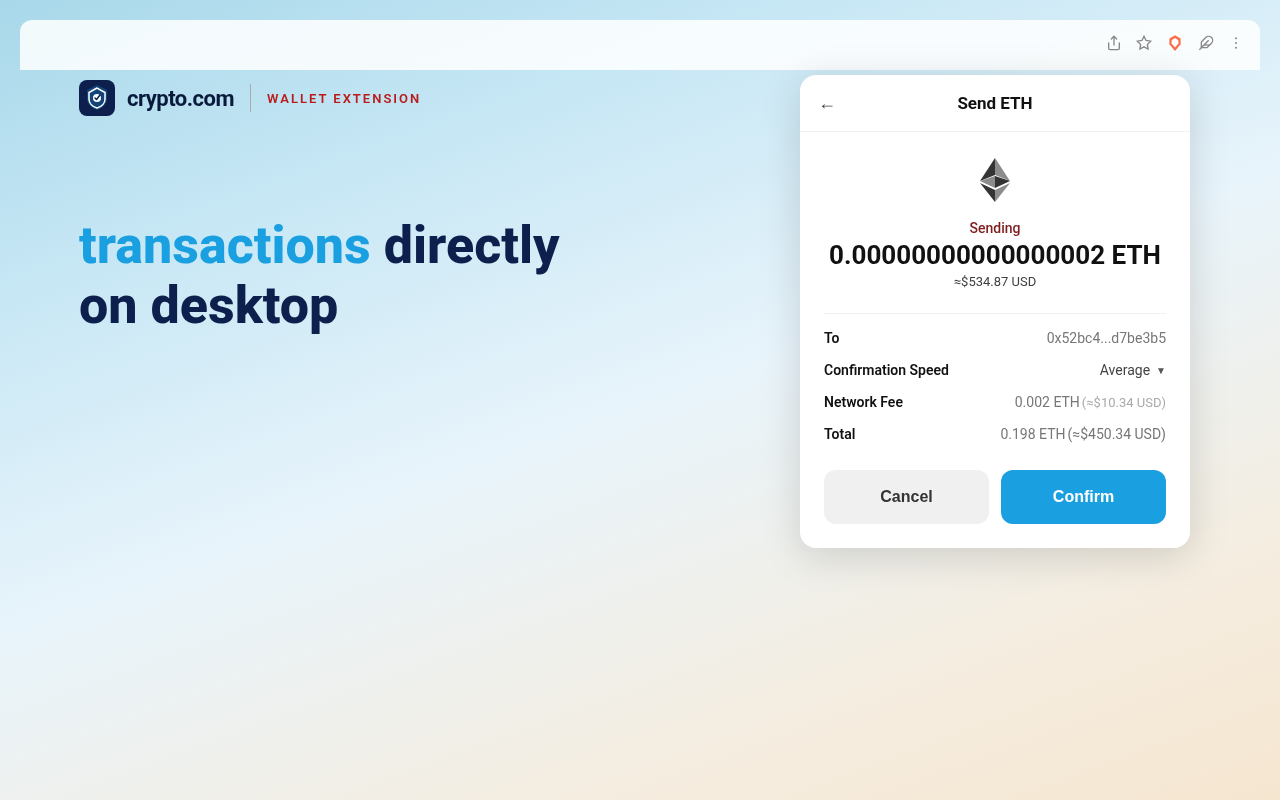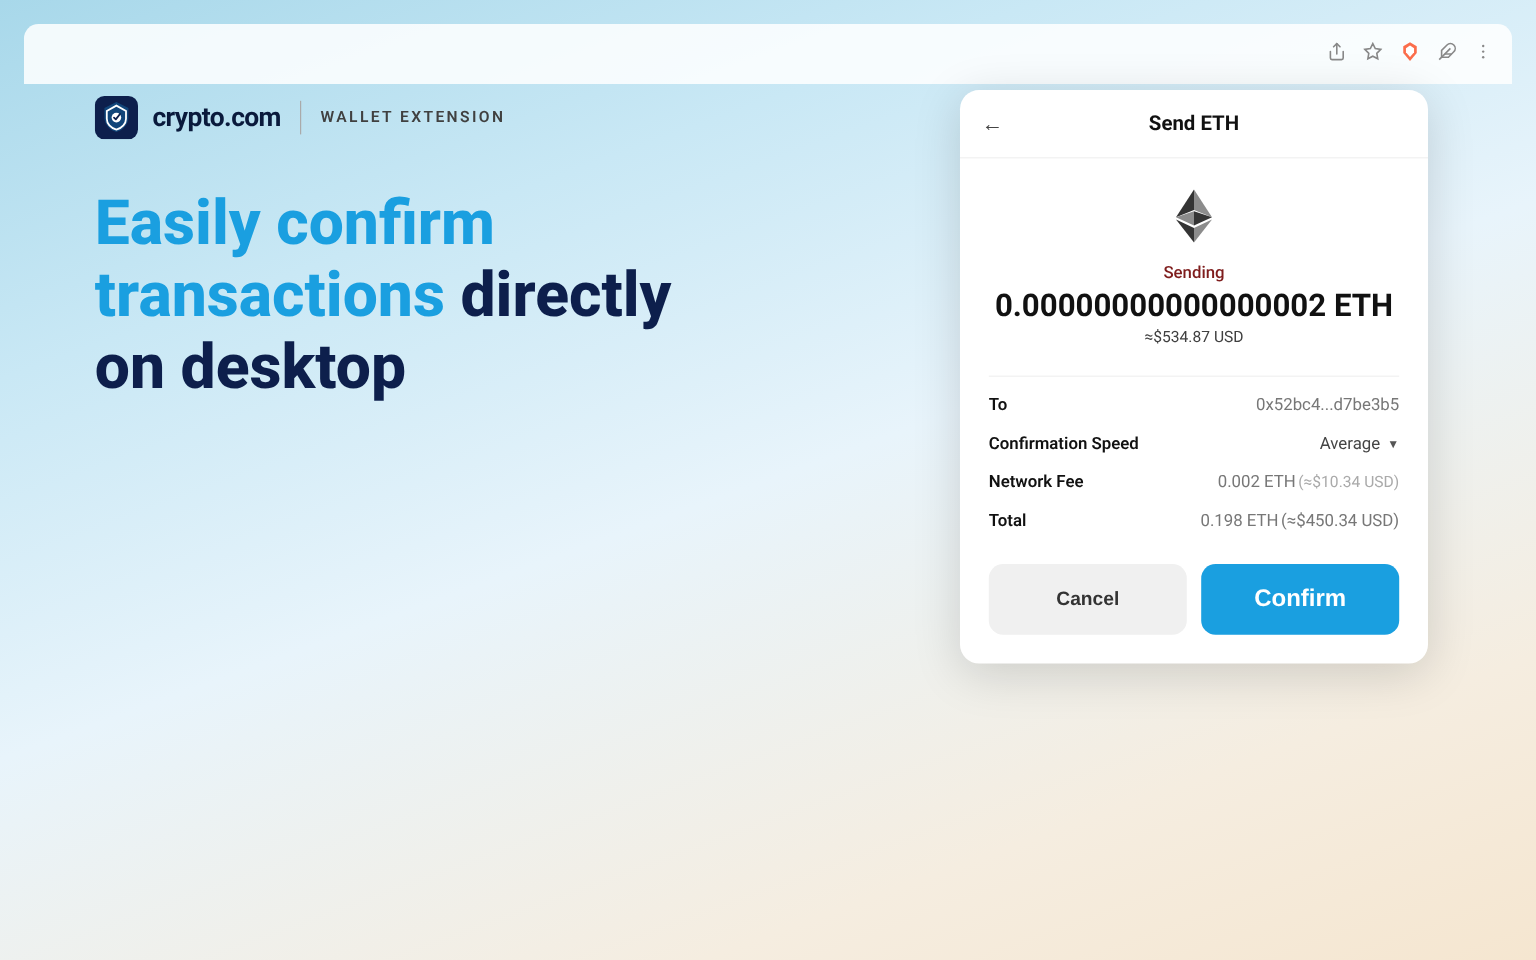--- a/index.html
+++ b/index.html
@@ -64,21 +64,21 @@
     .brand-divider {
       width: 1px;
       height: 28px;
       background: #aaa;
       margin: 0 4px;
     }
 
     .brand-subtitle {
       font-size: 13px;
       font-weight: 600;
-      color: #404040;
+      color: #b91c1c;
       letter-spacing: 2px;
     }
 
     .tagline {
       font-size: 52px;
       font-weight: 800;
       line-height: 1.15;
       color: #0d1f4c;
     }
 
@@ -237,21 +237,21 @@
       color: #333;
       cursor: pointer;
     }
 
     .btn-confirm {
       flex: 1;
       padding: 18px;
       background: #1a9fe0;
       border: none;
       border-radius: 12px;
-      font-size: 20px;
+      font-size: 16px;
       font-weight: 700;
       color: #fff;
       cursor: pointer;
     }
 
     
     .toolbar-icons {
       display: flex;
       align-items: center;
       gap: 14px;
@@ -307,21 +307,21 @@
       <circle cx="18" cy="18" r="4" fill="#fff"></circle>
       <path d="M16 18l1.5 1.5L21 15" stroke="#0d1f4c" stroke-width="1.5" stroke-linecap="round" stroke-linejoin="round"></path>
     </svg>
 
     <span class="brand-name">crypto.com</span>
     <div class="brand-divider"></div>
     <span class="brand-subtitle">WALLET EXTENSION</span>
   </div>
 
   <div class="tagline">
-    <span class="highlight">Easily confirm</span><br>
+    <br>
     <span class="highlight">transactions</span><span> directly</span><br>
     <span>on desktop</span>
   </div>
 </div>
 
 <div class="wallet-popup">
 
   <div class="popup-header">
     <button class="back-btn">
       <span>←</span>

